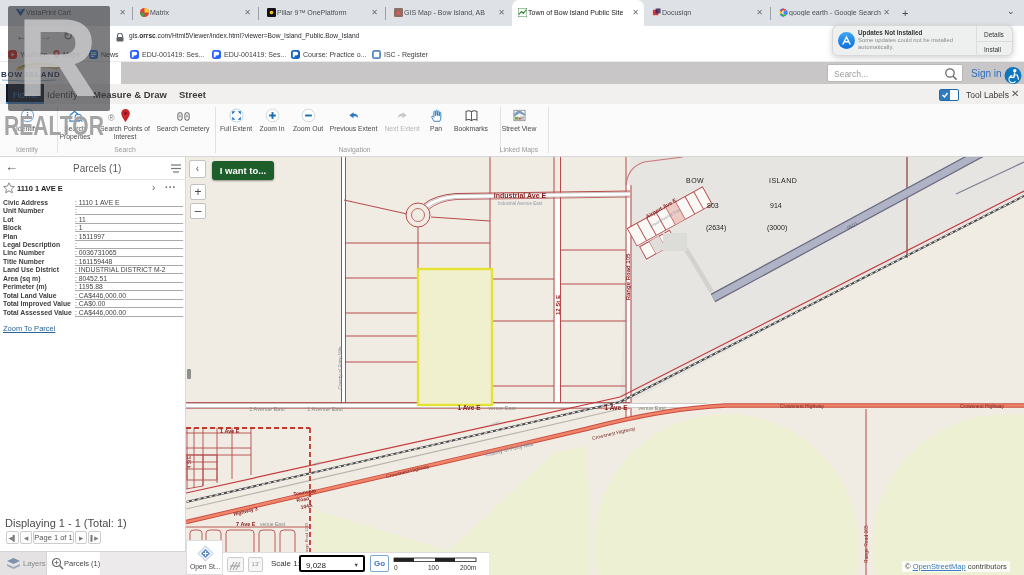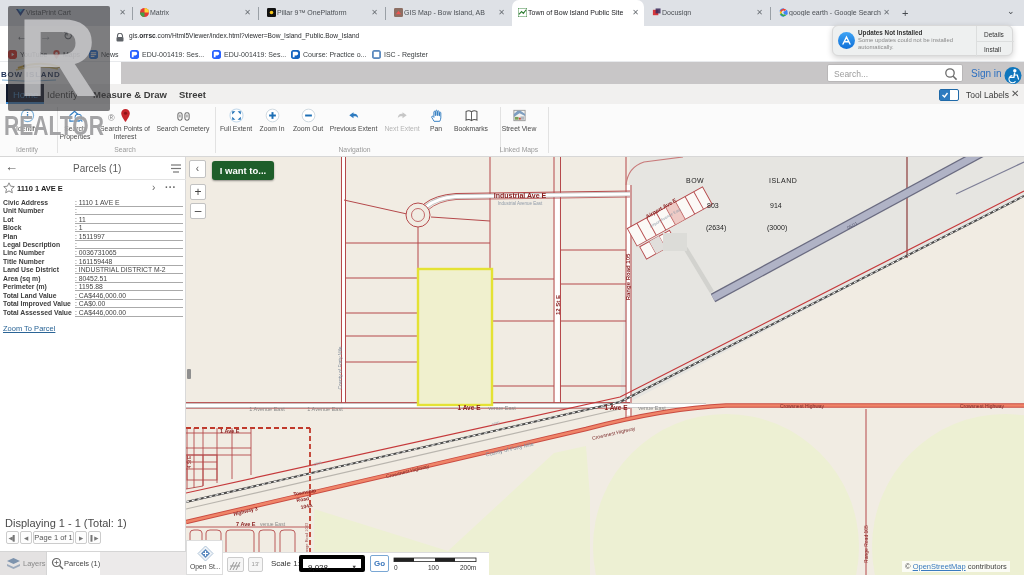--- a/index.html
+++ b/index.html
@@ -551,21 +551,21 @@
           <g stroke="#999" stroke-width="1">
             <line x1="2" y1="11" x2="6" y2="3"></line>
             <line x1="5" y1="11" x2="9" y2="3"></line>
             <line x1="8" y1="11" x2="12" y2="3"></line>
             <line x1="2" y1="7" x2="12" y2="7"></line>
           </g>
         </svg>
   </div>
   <div class="abs" style="left:62px;top:4px;width:15px;height:15px;border:1px solid #ccc;border-radius:2px;background:#f6f6f6;color:#999;font-size:6px;text-align:center;line-height:13px;">13'</div>
   <span class="abs" style="left:85px;top:6px;font-size:8px;color:#333;">Scale 1:</span>
-  <div class="abs" style="left:113px;top:2px;width:66px;height:17px;background:#fff;border:4px solid #000000;border-radius:2px;font-size:8px;color:#222;padding:4px 0 0 5px;">9,028<span style="position:absolute;right:4px;top:5px;font-size:5.5px;color:#444;">▼</span></div>
+  <div class="abs" style="left:113px;top:2px;width:66px;height:17px;background:#fff;border:2px solid #000000;border-radius:2px;font-size:8px;color:#222;padding:4px 0 0 5px;">9,028<span style="position:absolute;right:4px;top:5px;font-size:5.5px;color:#444;">▼</span></div>
   <div class="abs" style="left:184px;top:2px;width:19px;height:17px;background:#fff;border:1px solid #7aa7d4;border-radius:2px;font-size:8px;font-weight:bold;color:#3c78bd;text-align:center;line-height:15px;">Go</div>
   <svg class="abs" style="left:204px;top:1px" width="92" height="18" viewBox="0 0 92 18">
    <rect x="4" y="4" width="82" height="3.6" fill="#fff" stroke="#222" stroke-width=".8"></rect>
    <rect x="4" y="4" width="20" height="3.6" fill="#222"></rect>
    <rect x="45" y="4" width="20" height="3.6" fill="#222"></rect>
    <text x="4" y="16" font-size="6.5" fill="#333">0</text>
    <text x="38" y="16" font-size="6.5" fill="#333">100</text>
    <text x="70" y="16" font-size="6.5" fill="#333">200m</text>
   </svg>
  </div>

